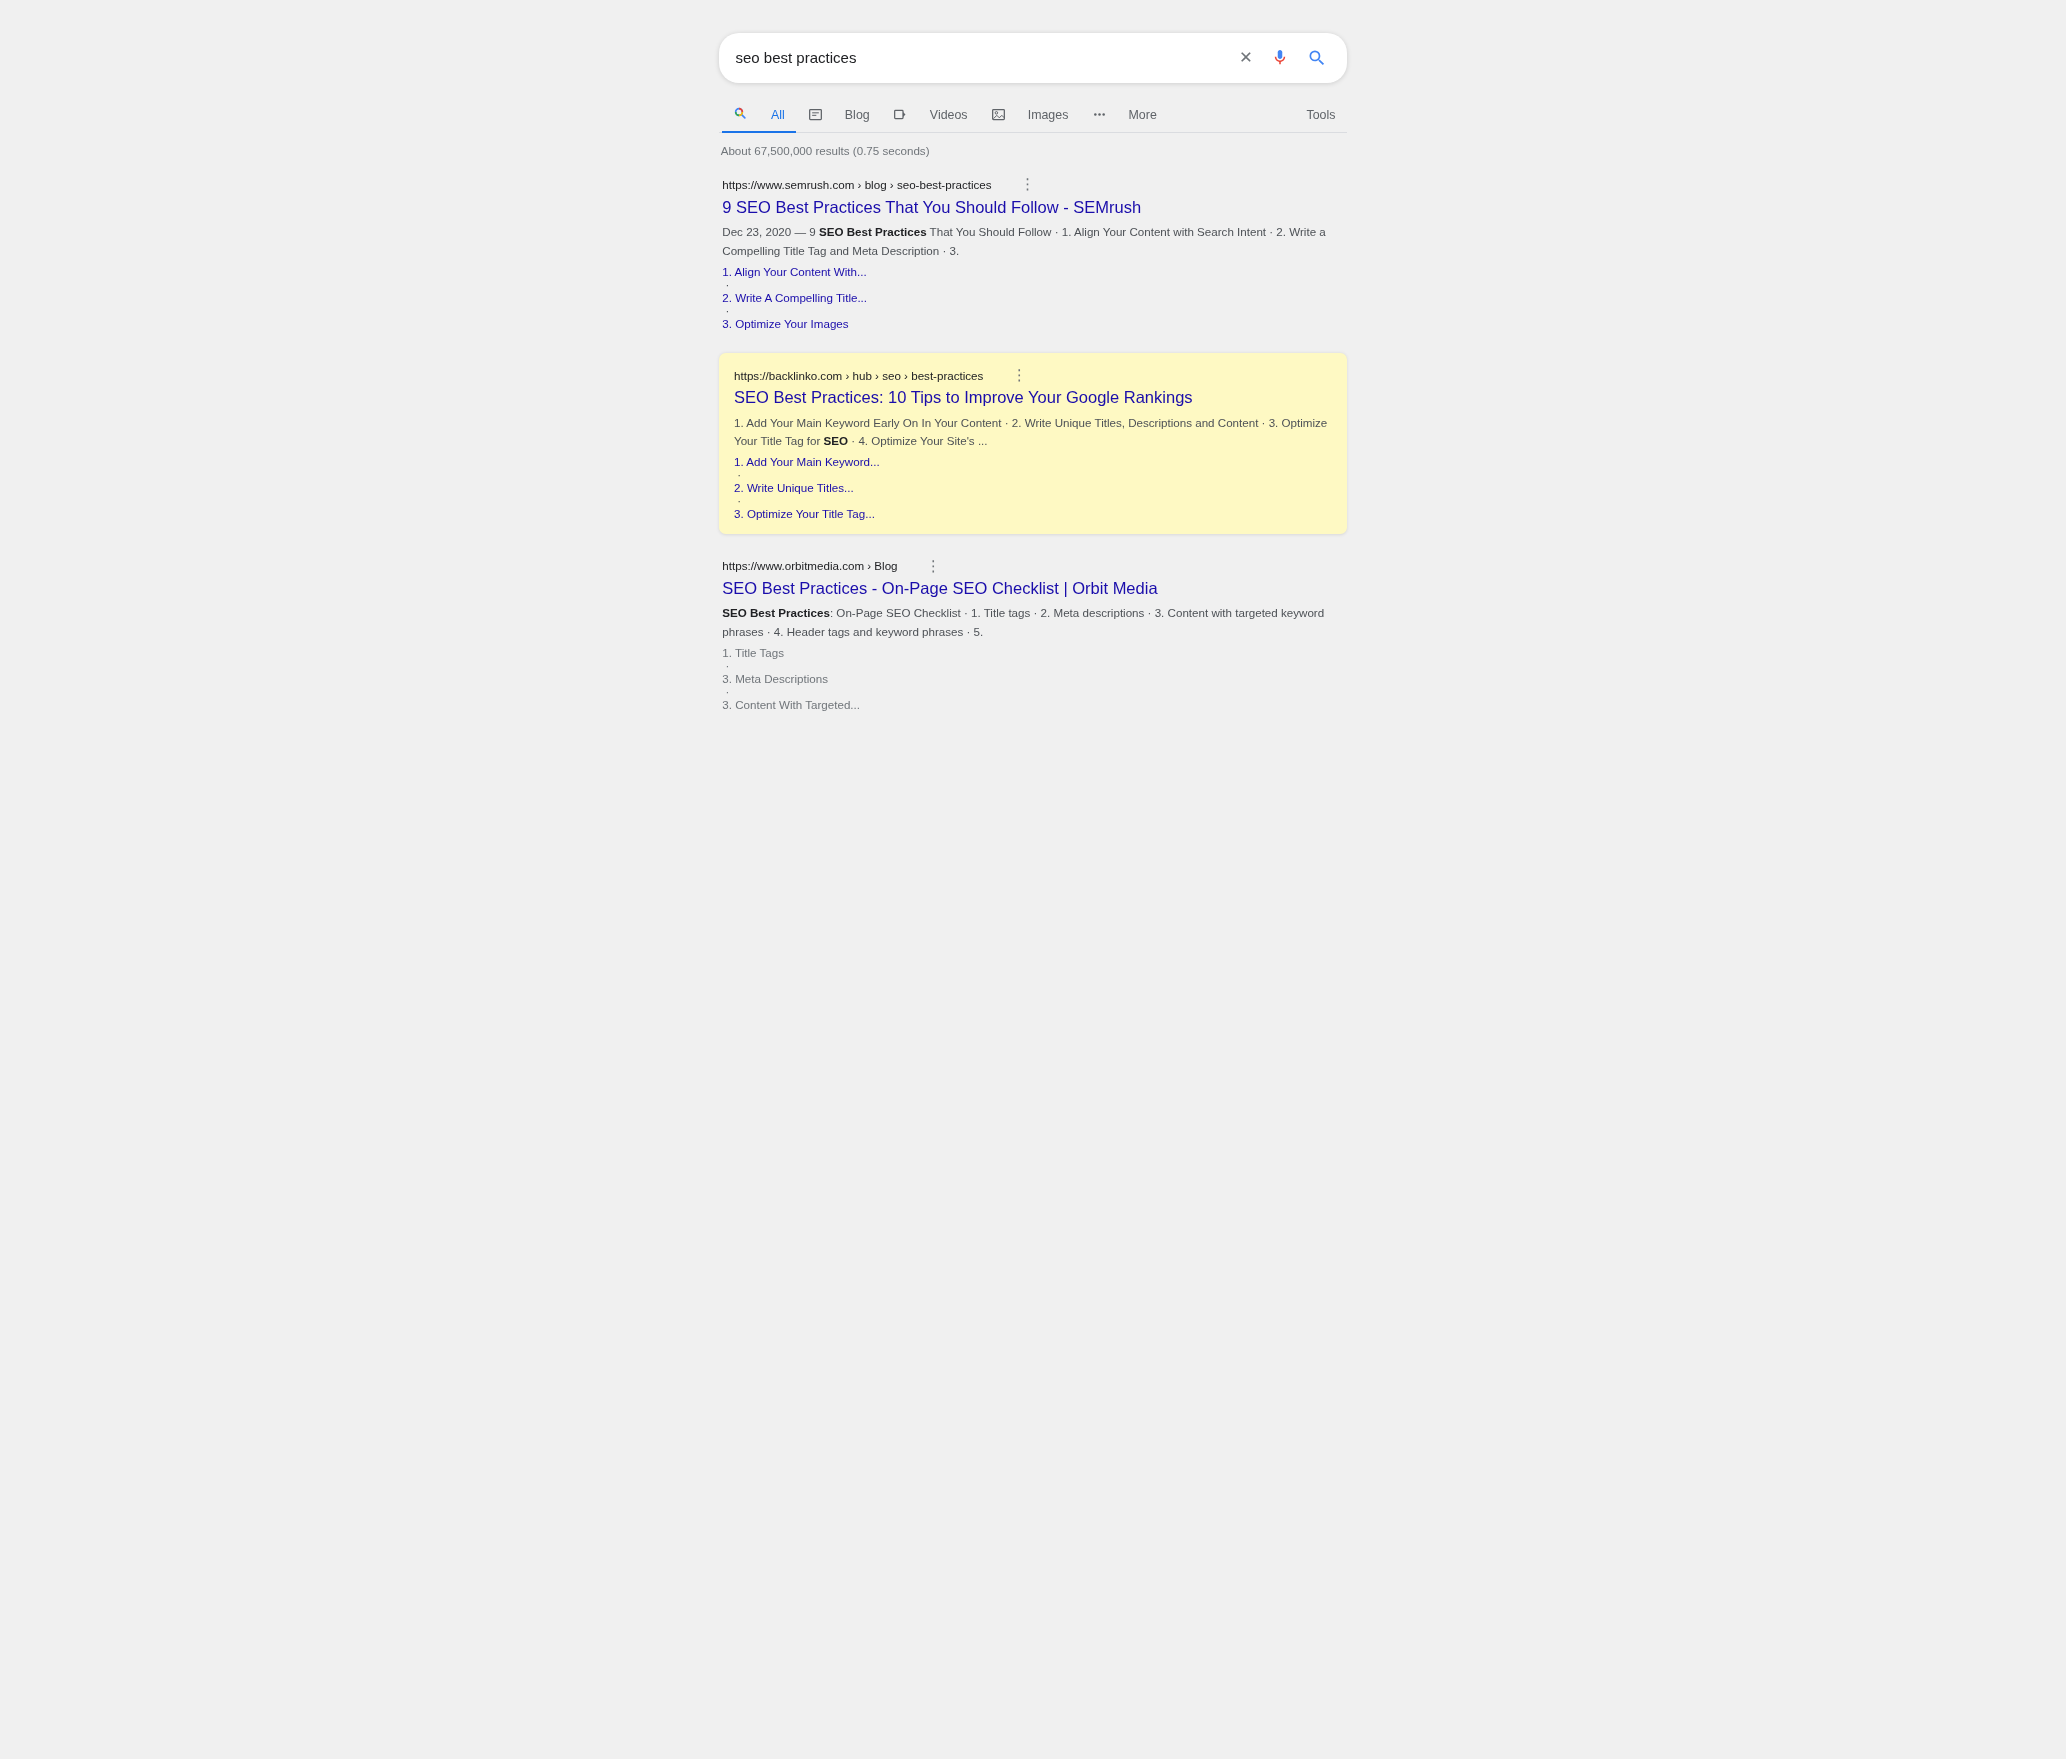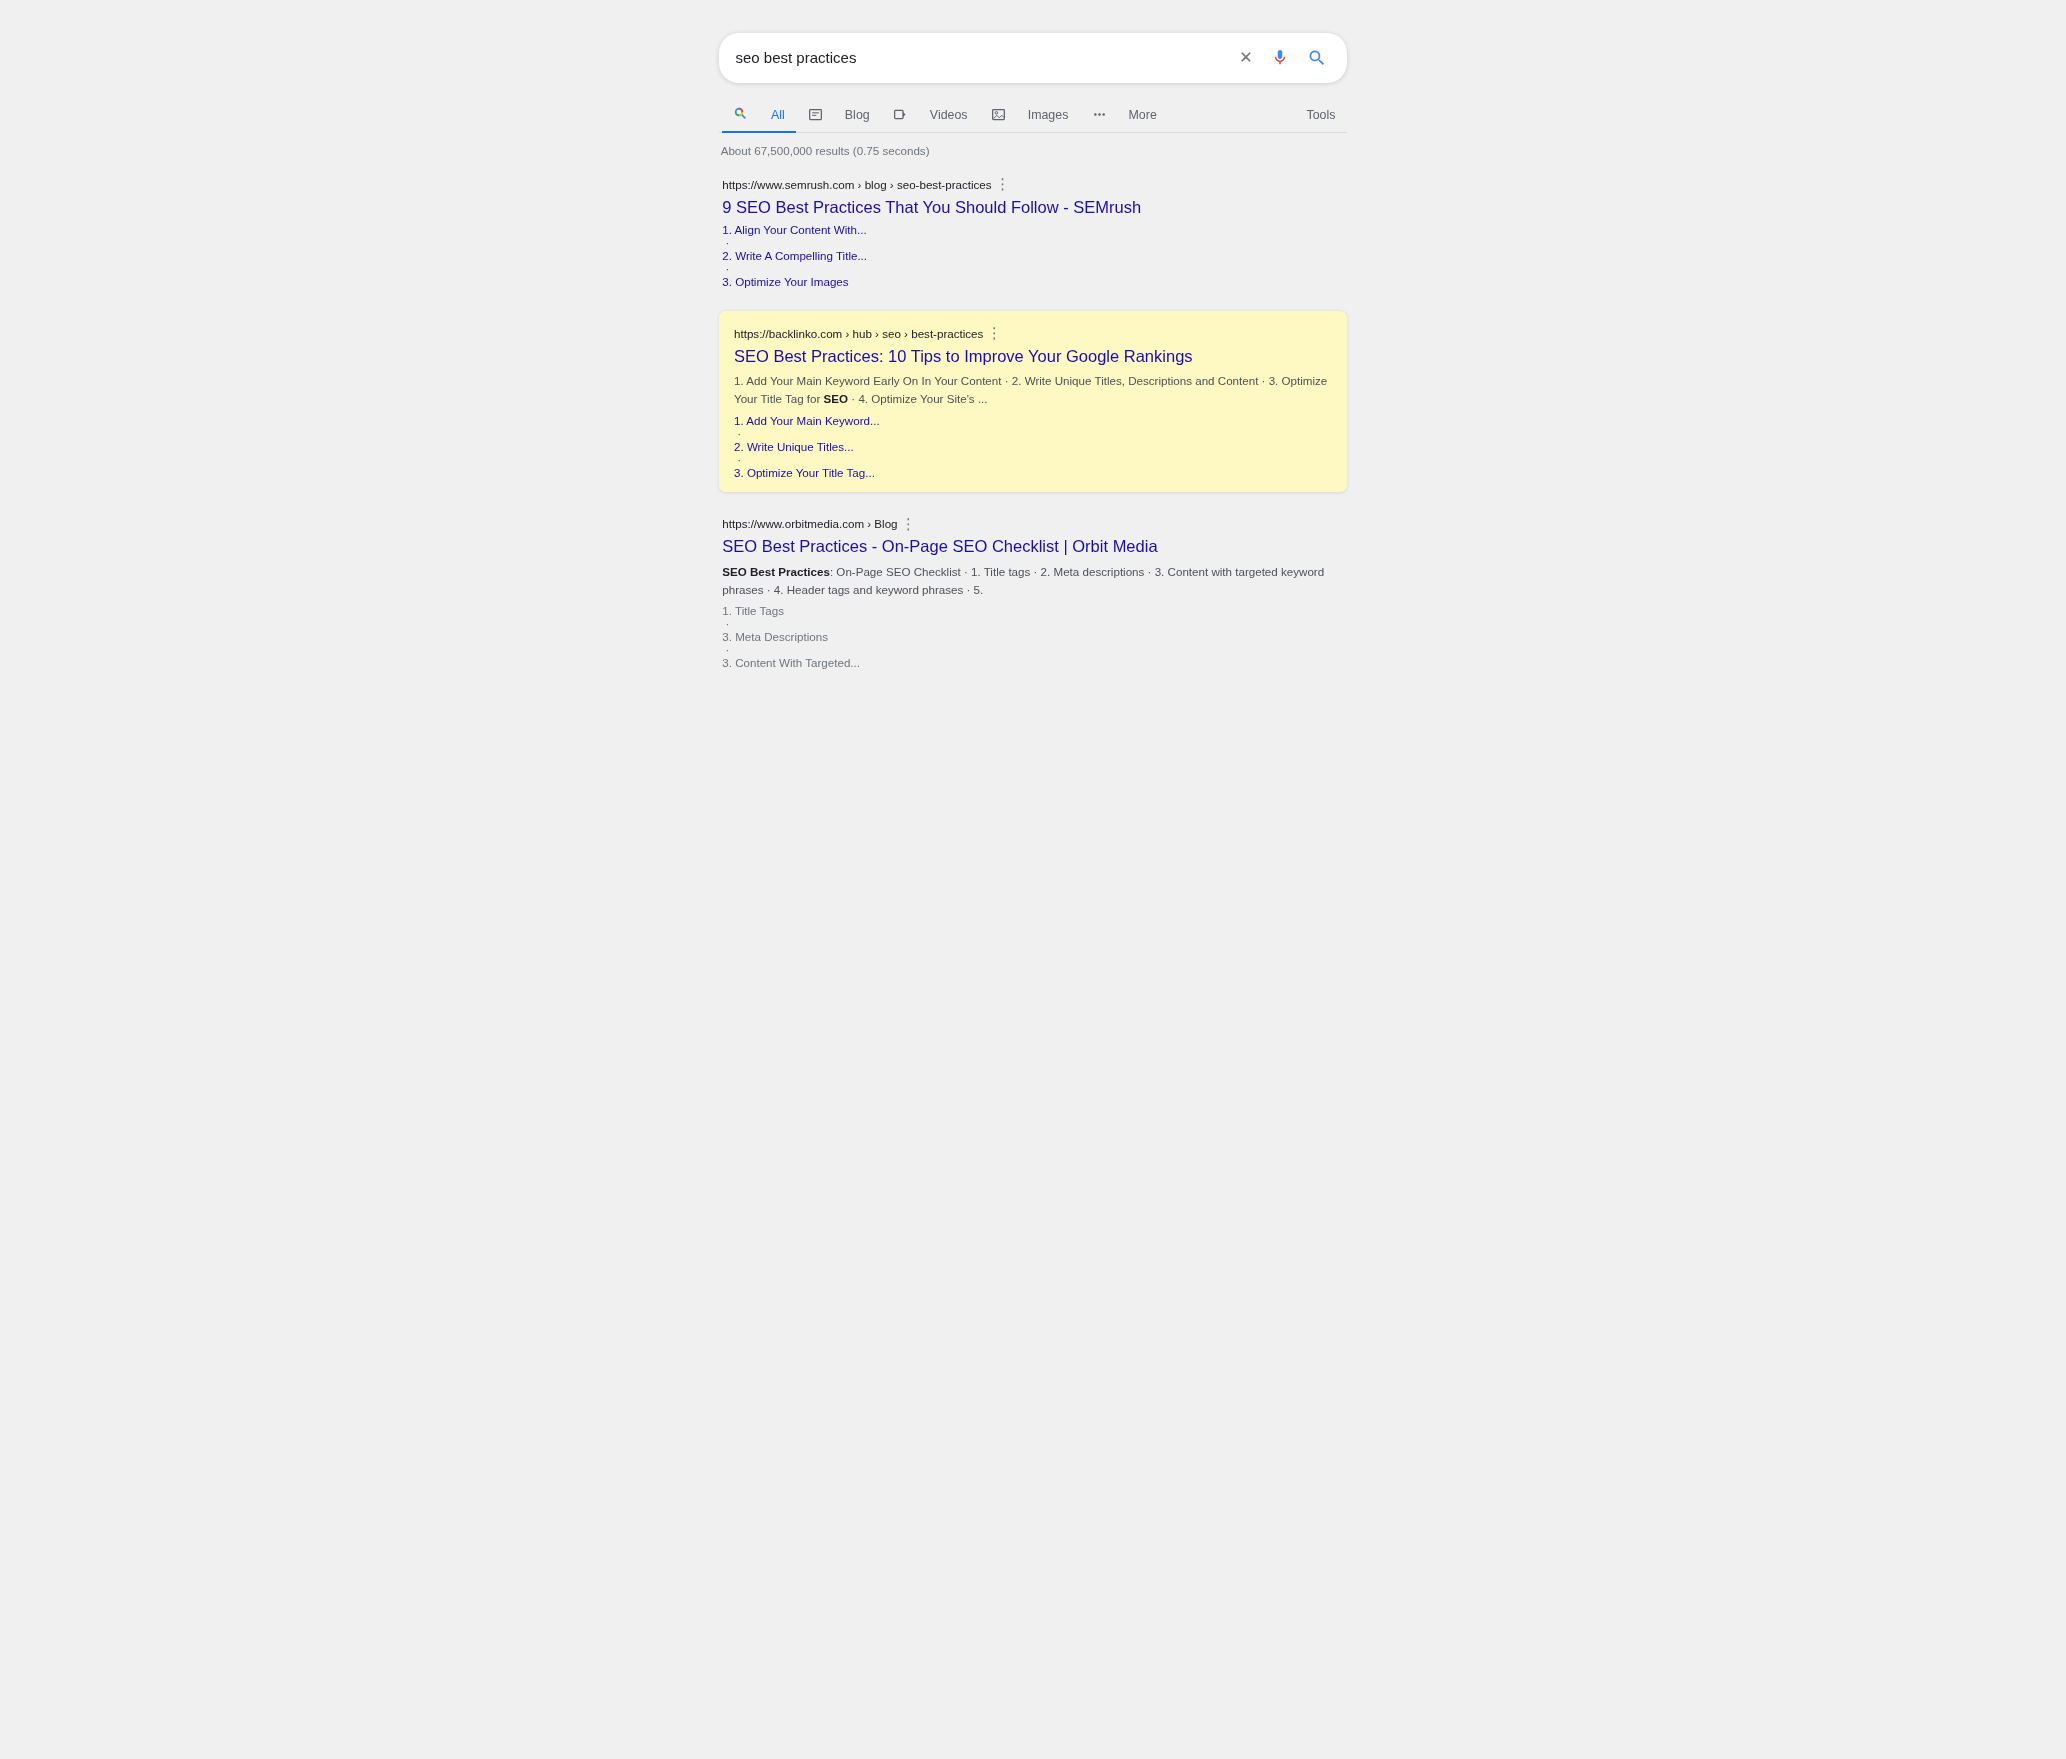--- a/index.html
+++ b/index.html
@@ -100,21 +100,21 @@
       background: #fef9c3;
       border-radius: 6.6px;
       padding: 13.2px 15px;
       margin-bottom: 23px;
       box-shadow: 0 0.8px 3.3px rgba(0,0,0,0.1);
     }
 
     .result-url-row {
       display: flex;
       align-items: center;
-      gap: 0;
+      gap: 25px;
       margin-bottom: 3.3px;
     }
     .result-url {
       font-size: 11.6px;
       color: #202124;
     }
     .three-dots {
       color: #70757a;
       font-size: 15px;
       cursor: pointer;
@@ -228,20 +228,23 @@
   </div>
 
   <div class="results-count">About 67,500,000 results (0.75 seconds)</div>
 
   <div class="result-item">
     <div class="result-url-row">
       <span class="result-url">https://www.semrush.com › blog › seo-best-practices</span>
       <span class="three-dots">⋮</span>
     </div>
     <a class="result-title">9 SEO Best Practices That You Should Follow - SEMrush</a>
+    <div class="result-snippet">
+      Dec 23, 2020 — 9 <b>SEO Best Practices</b> That You Should Follow · 1. Align Your Content with Search Intent · 2. Write a Compelling Title Tag and Meta Description · 3.
+    </div>
     <div class="result-sitelinks">
       <span class="sitelink">1. Align Your Content With...</span>
       <span class="sitelink-sep"> · </span>
       <span class="sitelink">2. Write A Compelling Title...</span>
       <span class="sitelink-sep"> · </span>
       <span class="sitelink">3. Optimize Your Images</span>
     </div>
   </div>
 
   <div class="result-item highlighted">

